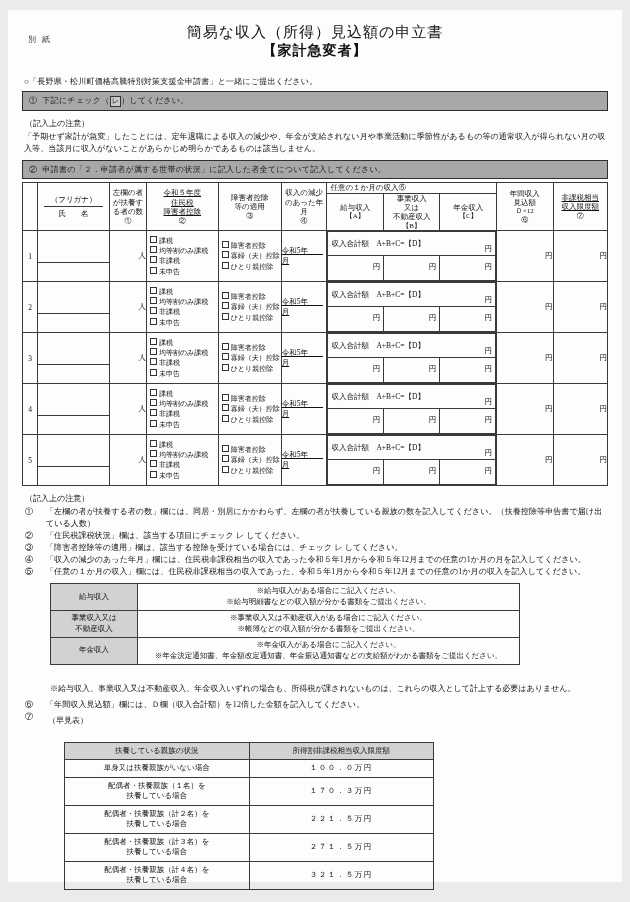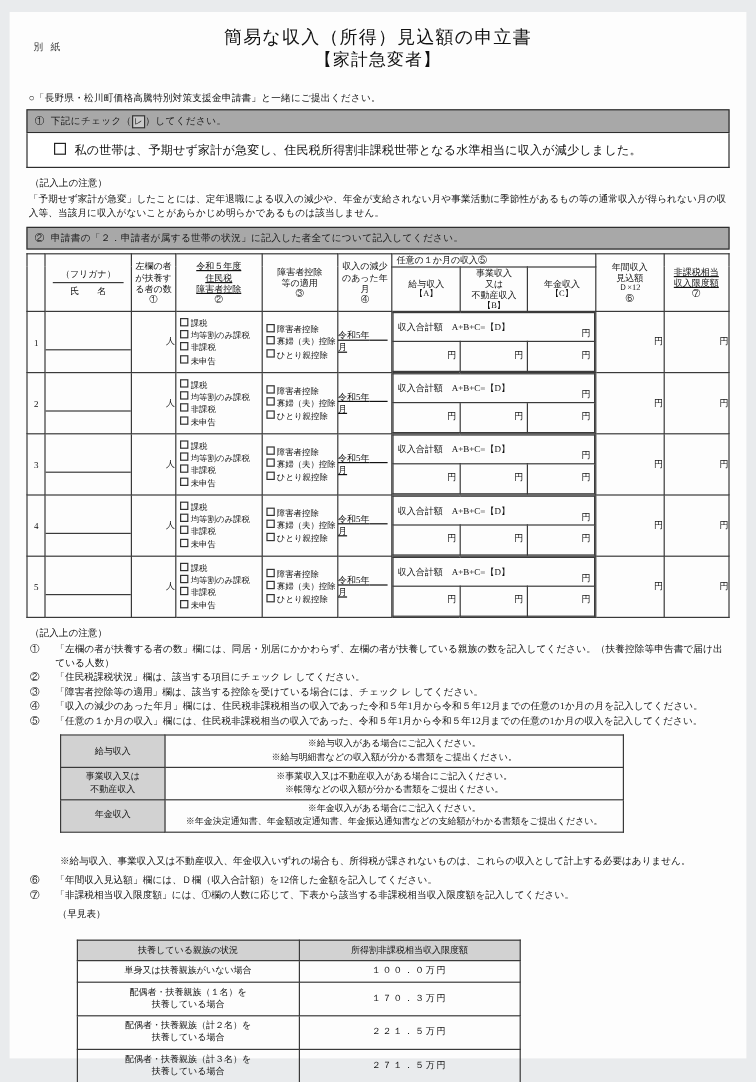--- a/index.html
+++ b/index.html
@@ -51,20 +51,21 @@
   }
   .title-main {
     font-size: 15px;
     letter-spacing: 1px;
     line-height: 1.35;
   }
   .title-sub {
     font-size: 14px;
     letter-spacing: 1px;
     line-height: 1.35;
+    font-weight: bold;
   }
 
   
   .intro-line {
     font-size: 8px;
     margin: 6px 0 4px 2px;
     letter-spacing: .2px;
   }
   .band {
     background: #a8a8a8;
@@ -264,23 +265,20 @@
           <div class="title-sub">【家計急変者】</div>
         </div>
       </div>
 
       <div class="intro-line">○「長野県・松川町価格高騰特別対策支援金申請書」と一緒にご提出ください。</div>
 
       <div class="band">
         <span class="circnum">①</span><span>下記にチェック（</span><span class="mini-check">レ</span><span>）してください。</span>
       </div>
 
-      <div class="decl-box">
-        <span class="cbx"></span><span>私の世帯は、予期せず家計が急変し、住民税所得割非課税世帯となる水準相当に収入が減少しました。</span>
-      </div>
 
       <div class="note-title">（記入上の注意）</div>
       <div class="note-body">「予期せず家計が急変」したことには、定年退職による収入の減少や、年金が支給されない月や事業活動に季節性があるもの等の通常収入が得られない月の収入等、当該月に収入がないことがあらかじめ明らかであるものは該当しません。</div>
 
       <div class="band" style="margin-bottom:3px;">
         <span class="circnum">②</span><span>申請書の「２．申請者が属する世帯の状況」に記入した者全てについて記入してください。</span>
       </div>
 
       <table class="grid">
         <colgroup>
@@ -598,21 +596,21 @@
                 <div>※年金決定通知書、年金額改定通知書、年金振込通知書などの支給額がわかる書類をご提出ください。</div>
               </td>
             </tr>
           </tbody>
       </table>
 
       <div class="star-note">※給与収入、事業収入又は不動産収入、年金収入いずれの場合も、所得税が課されないものは、これらの収入として計上する必要はありません。</div>
 
       <ol class="nlist">
           <li><span class="mk">⑥</span><span>「年間収入見込額」欄には、Ｄ欄（収入合計額）を12倍した金額を記入してください。</span></li>
-          <li><span class="mk">⑦</span><span>「非課税相当収入限度額」には、①欄の人数に応じて、下表から該当する非課税相当収入限度額を記入してください。</span></li>
+          <li><span class="mk">⑦</span></li>
         </ol>
       <div class="small-ind">（早見表）</div>
 
       <table class="htab">
         <thead>
           <tr>
             <td>扶養している親族の状況</td>
             <td>所得割非課税相当収入限度額</td>
           </tr>
         </thead>

